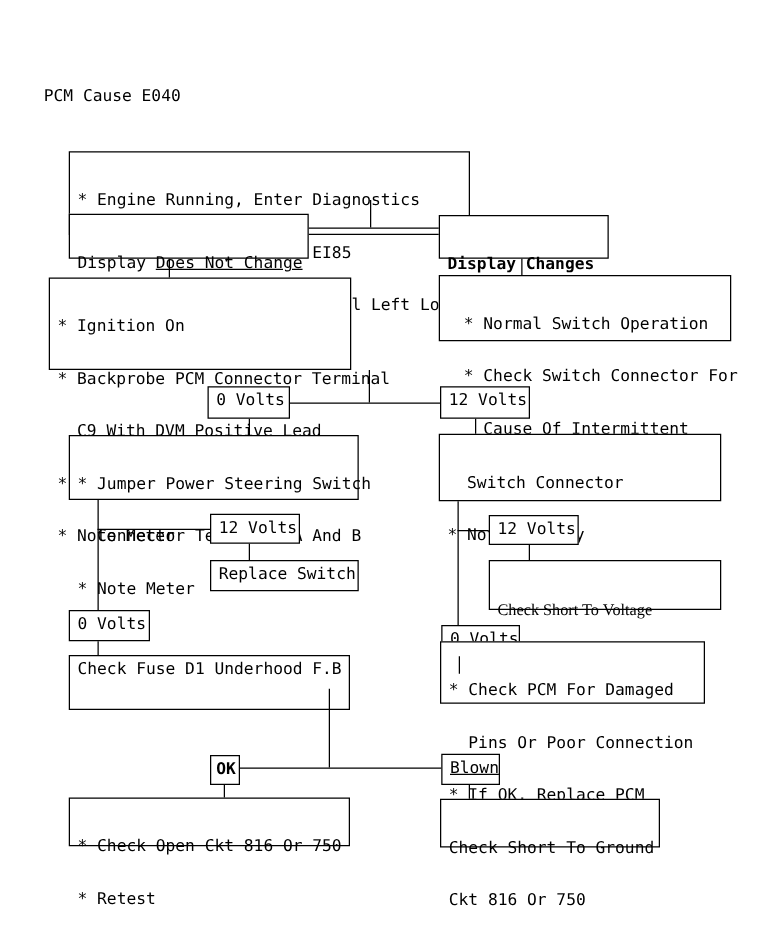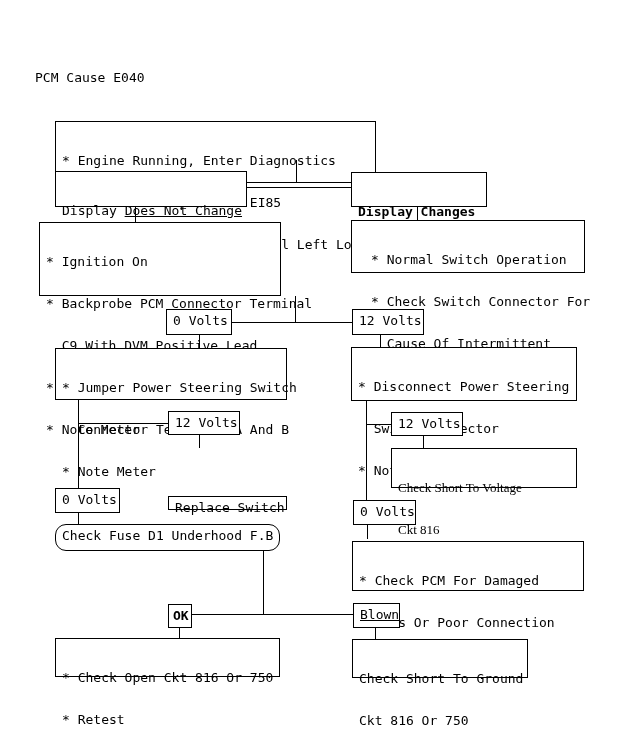--- a/index.html
+++ b/index.html
@@ -60,39 +60,38 @@
   <div class="node" style="left:166px;top:309px;width:66px;height:26px;">0 Volts</div>
   <div class="node" style="left:352px;top:309px;width:72px;height:26px;">12 Volts</div>
 
   <div class="node" style="left:55px;top:348px;width:232px;height:52px;">
     <div>* Jumper Power Steering Switch</div>
     <div>  Connector Terminals A And B</div>
     <div>* Note Meter</div>
   </div>
 
   <div class="node" style="left:351px;top:347px;width:226px;height:54px;">
-    <div>* Disconnect Power Steering</div>
     <div>  Switch Connector</div>
     <div>* Note Display</div>
   </div>
 
   <div class="node" style="left:168px;top:411px;width:72px;height:24px;">12 Volts</div>
-  <div class="node" style="left:168px;top:448px;width:119px;height:14px;margin-top:48px;">Replace Switch</div>
+  <div class="node" style="left:168px;top:448px;width:119px;height:25px;">Replace Switch</div>
 
   <div class="node" style="left:391px;top:412px;width:72px;height:24px;">12 Volts</div>
   <div class="node" style="left:391px;top:448px;width:186px;height:40px;font-family:Liberation Serif, serif;">
     <div>Check Short To Voltage</div>
     <div>Ckt 816</div>
   </div>
 
   <div class="node" style="left:55px;top:488px;width:65px;height:25px;">0 Volts</div>
-  <div class="node" style="left:55px;top:524px;width:225px;height:27px;border-radius:11px;">Check Fuse D1 Underhood F.B</div>
+  <div class="node" style="left:55px;top:524px;width:225px;height:44px;">Check Fuse D1 Underhood F.B</div>
 
   <div class="node" style="left:353px;top:500px;width:63px;height:25px;">0 Volts</div>
-  <div class="node" style="left:352px;top:541px;width:232px;height:50px;">
+  <div class="node" style="left:352px;top:513px;width:212px;height:50px;">
     <div>* Check PCM For Damaged</div>
     <div>  Pins Or Poor Connection</div>
     <div>* If OK, Replace PCM</div>
   </div>
 
   <div class="node b" style="left:168px;top:604px;width:24px;height:24px;padding:4px 0 2px 4px;">OK</div>
   <div class="node u" style="left:353px;top:603px;width:47px;height:25px;">Blown</div>
 
   <div class="node" style="left:55px;top:638px;width:225px;height:39px;">
     <div>* Check Open Ckt 816 Or 750</div>

